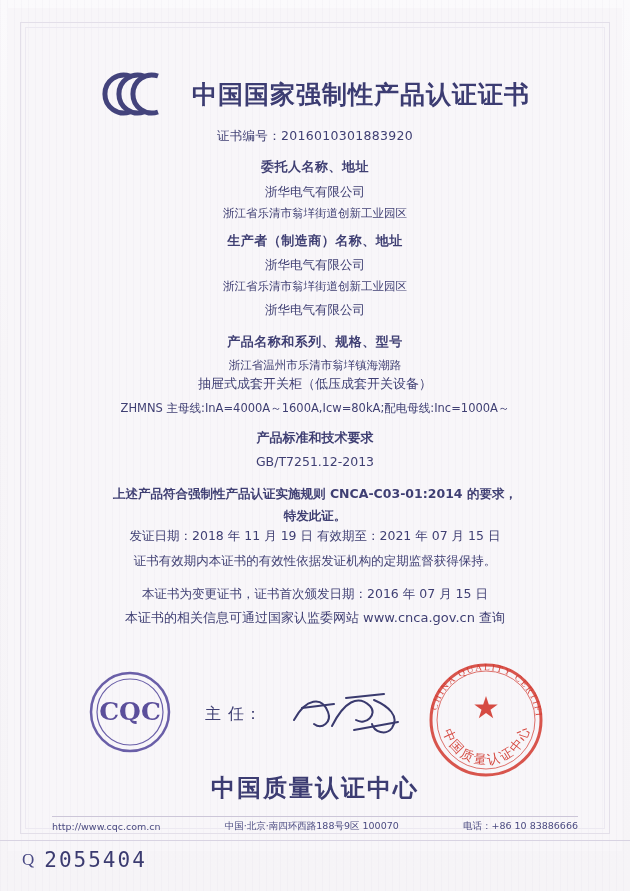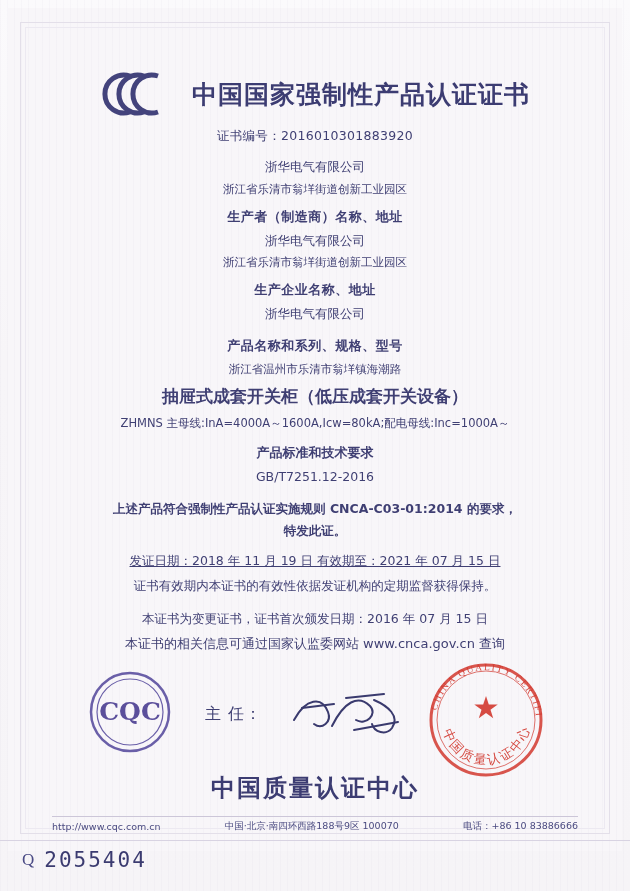--- a/index.html
+++ b/index.html
@@ -93,23 +93,22 @@
   }
   .sec-line {
     font-size: 12.5px;
     margin-top: 4px;
   }
   .sec-line.small {
     font-size: 11.5px;
   }
 
   .product-name {
-    font-size: 17px;
-    font-weight: bold;
-    margin-top: 5px;
+    font-size: 13px;
+    font-weight: normal;
   }
   .spec {
     font-size: 11.5px;
     margin-top: 5px;
     line-height: 1.5;
   }
   .std-head {
     font-size: 13px;
     font-weight: bold;
     margin-top: 11px;
@@ -119,22 +118,20 @@
     margin-top: 4px;
   }
   .statement {
     font-size: 12.5px;
     font-weight: bold;
     margin-top: 13px;
     line-height: 1.6;
   }
   .dates {
     font-size: 12.5px;
-    margin-top: 10px;
-    text-decoration: underline;
   }
   .note {
     font-size: 12.5px;
     margin-top: 5px;
   }
   .note2 {
     font-size: 12.5px;
     margin-top: 14px;
   }
   .note3 {
@@ -260,37 +257,37 @@
           <path d="M58 10 A19 19 0 1 0 58 46"></path>
         </g>
       </svg>
     </div>
     <div class="cert-title">中国国家强制性产品认证证书</div>
   </div>
 
   <div class="content">
     <div class="line cert-no">证书编号：2016010301883920</div>
 
+    <div class="line sec-head">委托人名称、地址</div>
     <div class="line sec-line">浙华电气有限公司</div>
     <div class="line sec-line small">浙江省乐清市翁垟街道创新工业园区</div>
 
     <div class="line sec-head">生产者（制造商）名称、地址</div>
     <div class="line sec-line">浙华电气有限公司</div>
     <div class="line sec-line small">浙江省乐清市翁垟街道创新工业园区</div>
 
-    <div class="line sec-head">生产企业名称、地址</div>
     <div class="line sec-line">浙华电气有限公司</div>
     <div class="line sec-head" style="margin-top:13px;">产品名称和系列、规格、型号</div>
 
     <div class="line sec-line small">浙江省温州市乐清市翁垟镇海潮路</div>
     <div class="line product-name">抽屉式成套开关柜（低压成套开关设备）</div>
     <div class="line spec">ZHMNS 主母线:InA=4000A～1600A,Icw=80kA;配电母线:Inc=1000A～</div>
 
     <div class="line std-head">产品标准和技术要求</div>
-    <div class="line std-val">GB/T7251.12-2016</div>
+    <div class="line std-val">GB/T7251.12-2013</div>
 
     <div class="line statement">上述产品符合强制性产品认证实施规则 CNCA-C03-01:2014 的要求，</div>
     <div class="line statement" style="margin-top:2px;">特发此证。</div>
 
     <div class="line dates">发证日期：2018 年 11 月 19 日      有效期至：2021 年 07 月 15 日</div>
     <div class="line note">证书有效期内本证书的有效性依据发证机构的定期监督获得保持。</div>
     <div class="line note2">本证书为变更证书，证书首次颁发日期：2016 年 07 月 15 日</div>
     <div class="line note3">本证书的相关信息可通过国家认监委网站 www.cnca.gov.cn 查询</div>
   </div>
 

